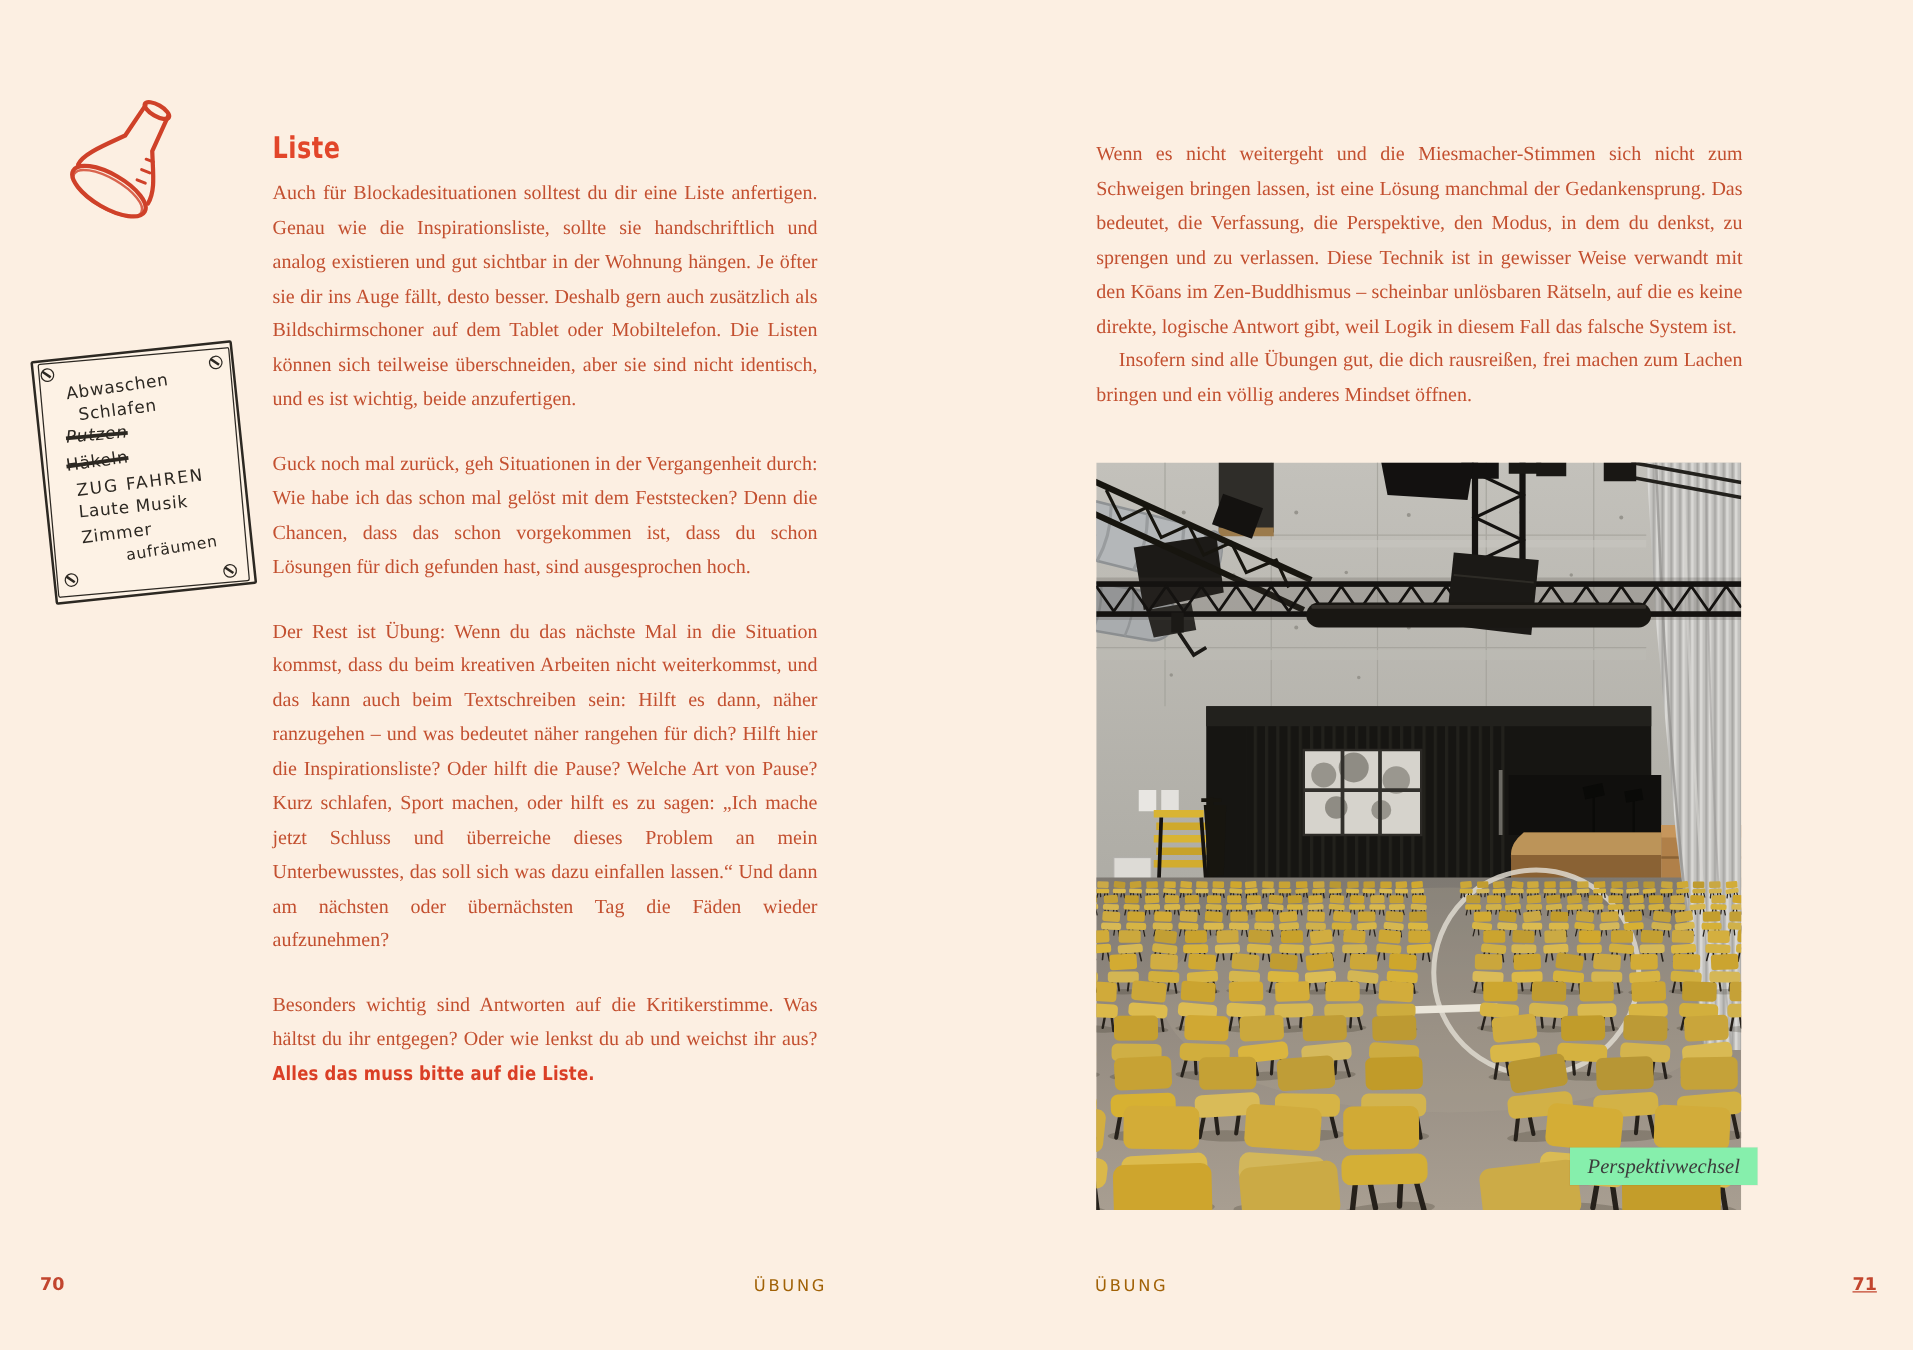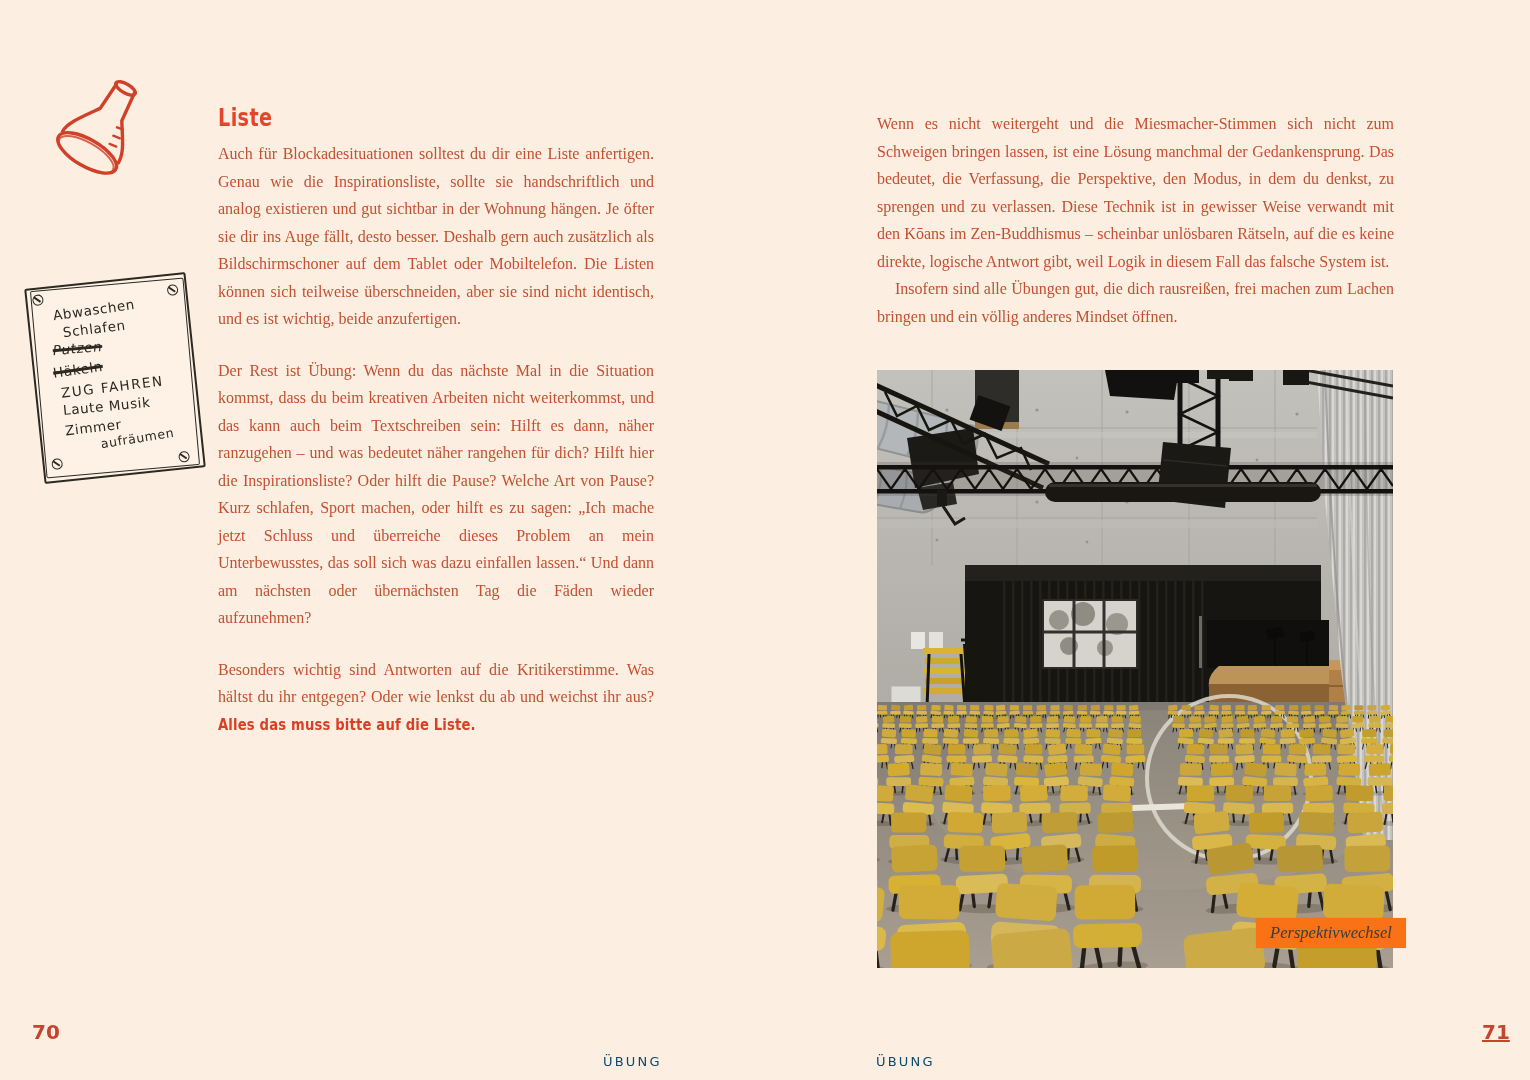--- a/index.html
+++ b/index.html
@@ -60,32 +60,32 @@
   .note-line:nth-child(7){transform:rotate(-1deg);}
   .note-line:nth-child(8){margin-left:34px;margin-top:-4px;transform:rotate(-3deg);font-size:12.5px;}
   .screw{position:absolute;width:9px;height:9px;border:1.6px solid #2c2822;border-radius:50%;}
   .screw::before{content:"";position:absolute;left:0;top:3px;width:8px;height:1.5px;background:#2c2822;transform:rotate(40deg);}
   .screw.tl{left:5px;top:5px;} .screw.tr{right:7px;top:9px;}
   .screw.bl{left:7px;bottom:11px;} .screw.br{right:13px;bottom:5px;}
   
   #photo{position:absolute;left:877px;top:370px;width:516px;height:598px;}
   #caption{
     position:absolute;left:1256px;top:918px;width:150px;height:30px;
-    background:#f97316;color:#3c3c3c;font-family:"Liberation Serif",serif;
+    background:#86efac;color:#3c3c3c;font-family:"Liberation Serif",serif;
     font-style:italic;font-size:16.5px;line-height:30px;text-align:center;
     box-shadow:0 0 0 .5px rgba(0,0,0,.05);
   }
   
   .pagenum{
     position:absolute;top:1020px;font-family:"DejaVu Sans",sans-serif;
-    font-weight:700;font-size:20px;color:#c2452e;
+    font-weight:700;font-size:14px;color:#c2452e;
   }
   .runhead{
     position:absolute;top:1022px;font-family:"DejaVu Sans",sans-serif;
-    font-size:13px;letter-spacing:2.2px;color:#0c4a6e;margin-top:32px;
+    font-size:13px;letter-spacing:2.2px;color:#a16207;
   }
   #pg70{left:32px;} #rh-left{left:603px;}
   #rh-right{left:876px;} #pg71{left:1482px;text-decoration:underline;}
 </style>
 </head>
 <body>
 
 <div>
 
   <svg id="flask" width="105" height="120" viewBox="0 0 105 120">
@@ -113,20 +113,21 @@
       <span class="note-line">ZUG FAHREN</span>
       <span class="note-line">Laute Musik</span>
       <span class="note-line">Zimmer</span>
       <span class="note-line">aufräumen</span>
     </div>
   </div>
 
   <div class="col" id="col-left">
     <h2 class="sec"><span class="hand-head">Liste</span></h2>
     <p>Auch für Blockadesituationen solltest du dir eine Liste anfertigen. Genau wie die Inspirationsliste, sollte sie handschriftlich und analog existieren und gut sichtbar in der Wohnung hängen. Je öfter sie dir ins Auge fällt, desto besser. Deshalb gern auch zusätzlich als Bildschirmschoner auf dem Tablet oder Mobiltelefon. Die Listen können sich teilweise überschneiden, aber sie sind nicht identisch, und es ist wichtig, beide anzufertigen.</p>
+    <p>Guck noch mal zurück, geh Situationen in der Vergangenheit durch: Wie habe ich das schon mal gelöst mit dem Feststecken? Denn die Chancen, dass das schon vorgekommen ist, dass du schon Lösungen für dich gefunden hast, sind ausgesprochen hoch.</p>
     <p>Der Rest ist Übung: Wenn du das nächste Mal in die Situation kommst, dass du beim kreativen Arbeiten nicht weiterkommst, und das kann auch beim Textschreiben sein: Hilft es dann, näher ranzugehen – und was bedeutet näher rangehen für dich? Hilft hier die Inspirationsliste? Oder hilft die Pause? Welche Art von Pause? Kurz schlafen, Sport machen, oder hilft es zu sagen: „Ich mache jetzt Schluss und überreiche dieses Problem an mein Unterbewusstes, das soll sich was dazu einfallen lassen.“ Und dann am nächsten oder übernächsten Tag die Fäden wieder aufzunehmen?</p>
     <p class="nosp"><span>Besonders wichtig sind Antworten auf die Kritikerstimme. Was hältst du ihr entgegen? Oder wie lenkst du ab und weichst ihr aus? </span><span class="hand-bold">Alles das muss bitte auf die Liste.</span></p>
   </div>
 
   <span class="pagenum" id="pg70">70</span>
   <span class="runhead" id="rh-left">ÜBUNG</span>
 </div>
 
 <div>
 

